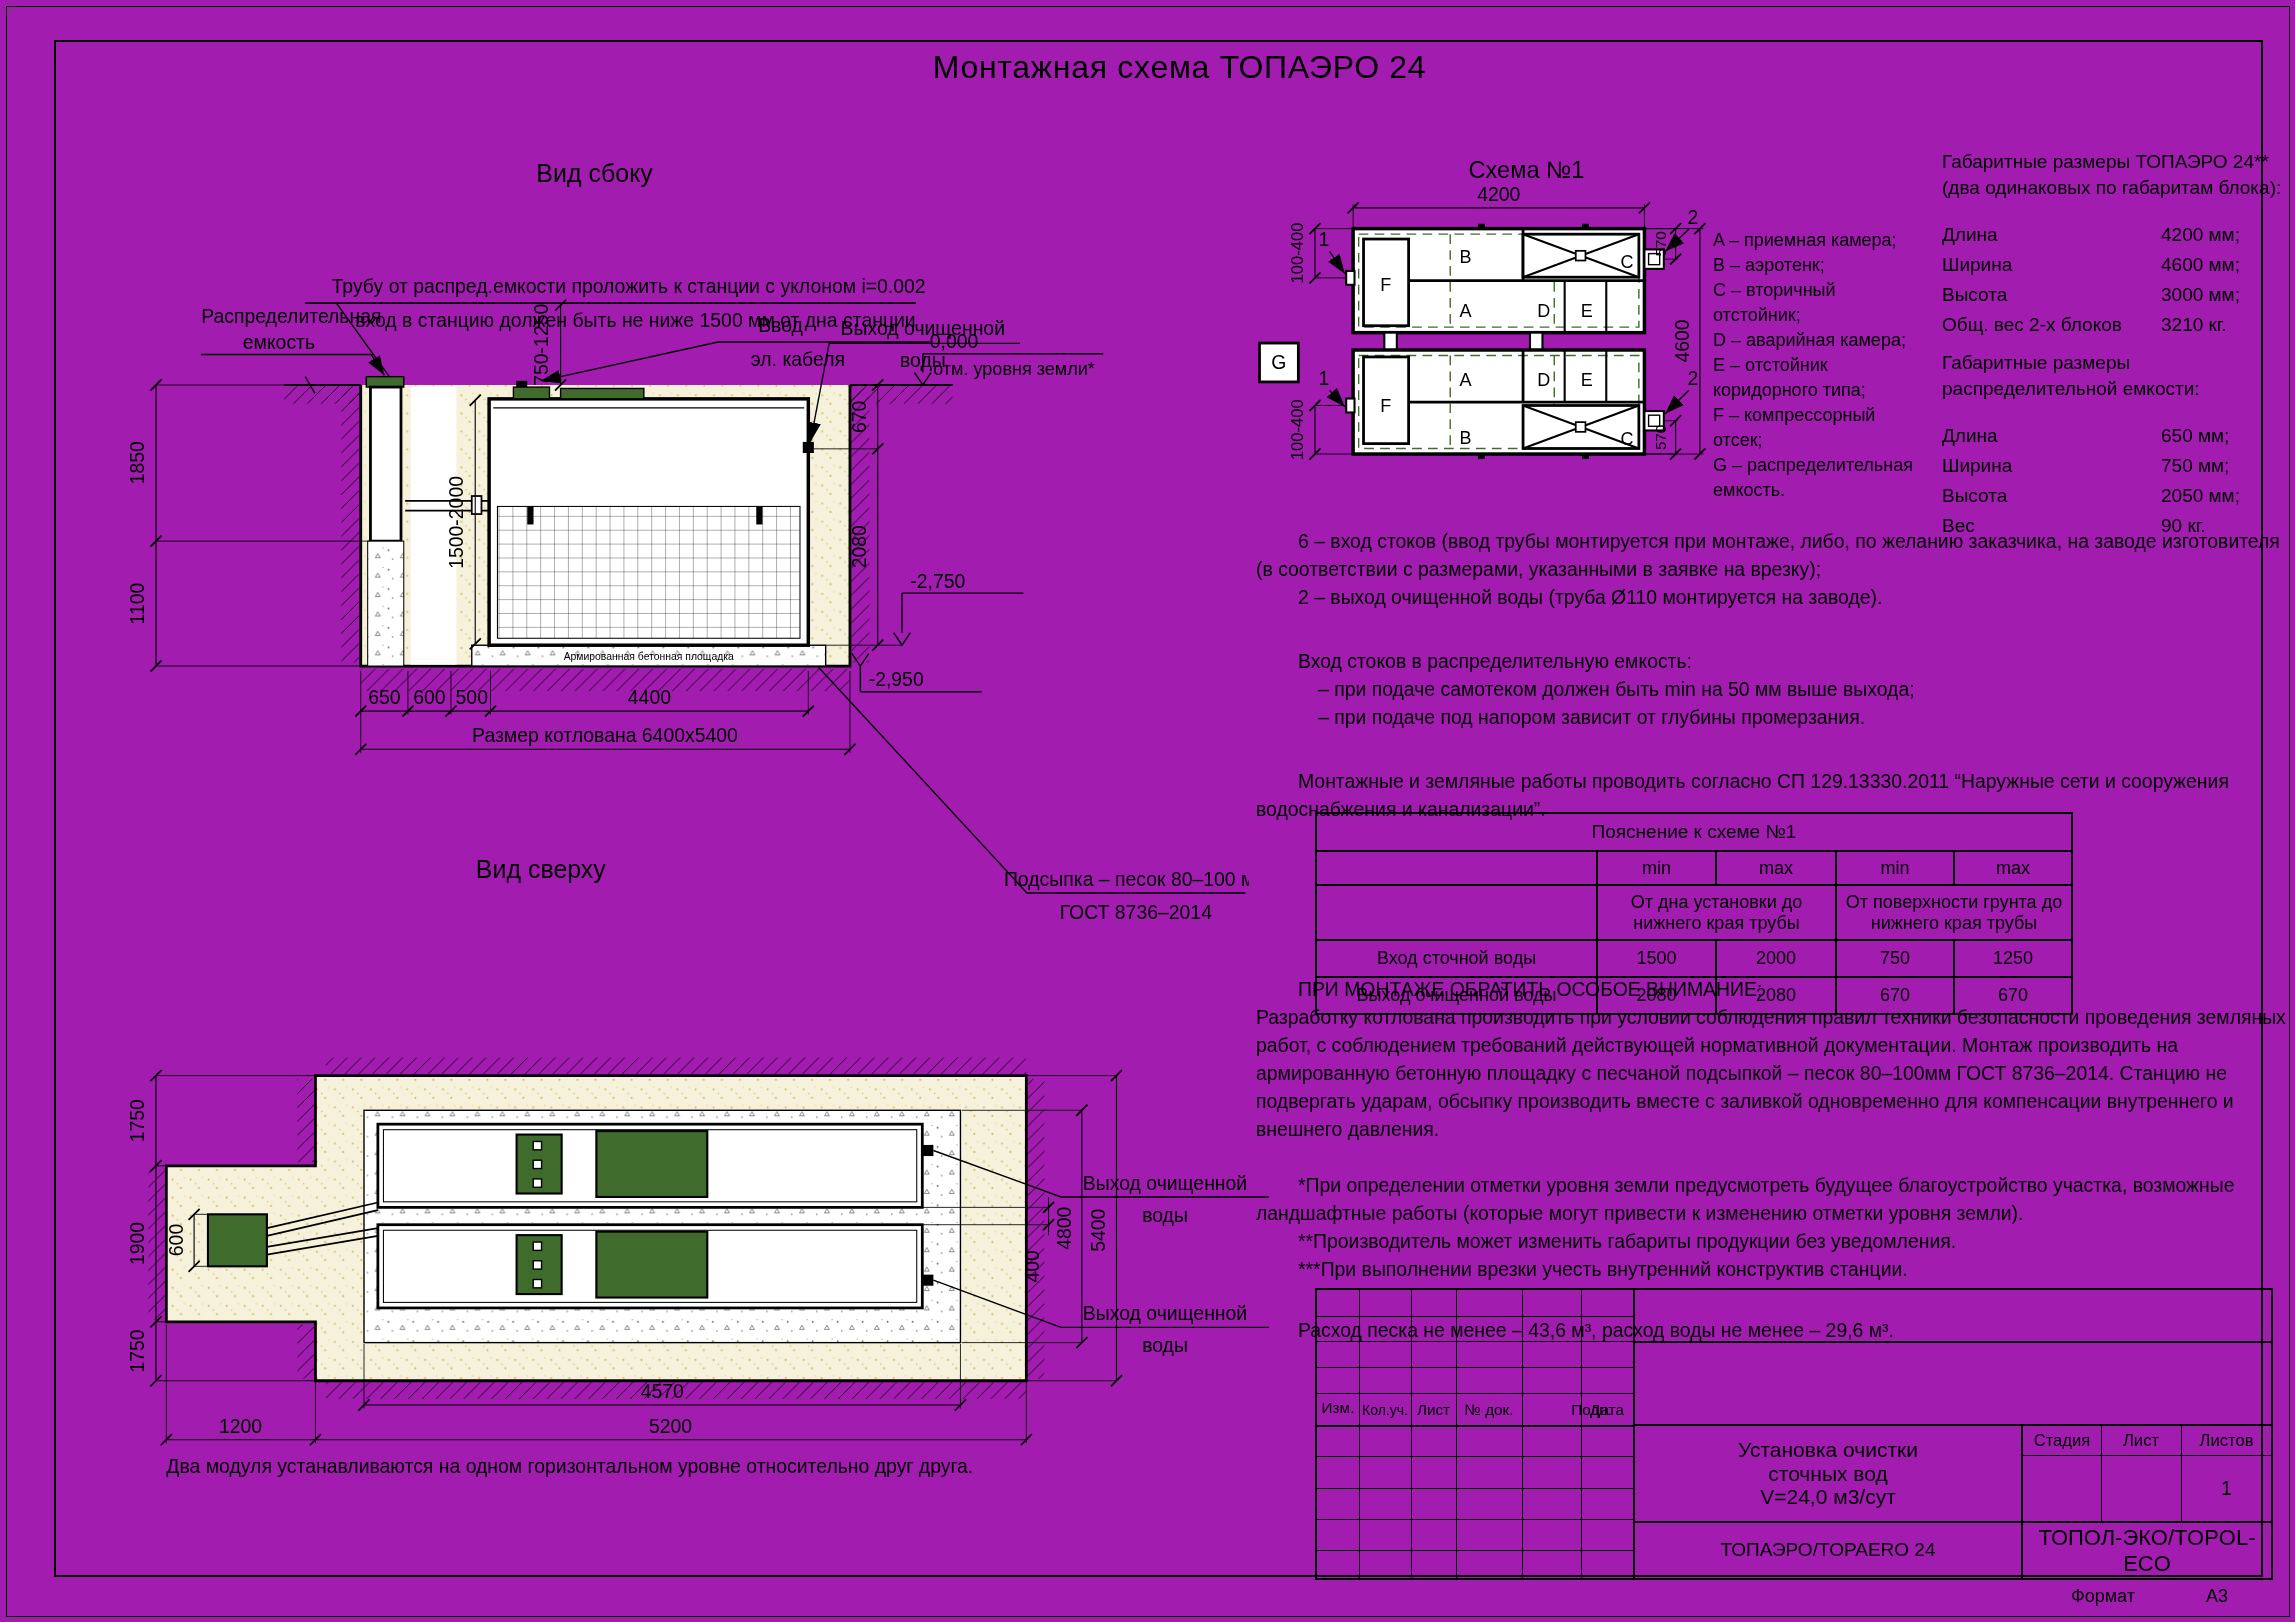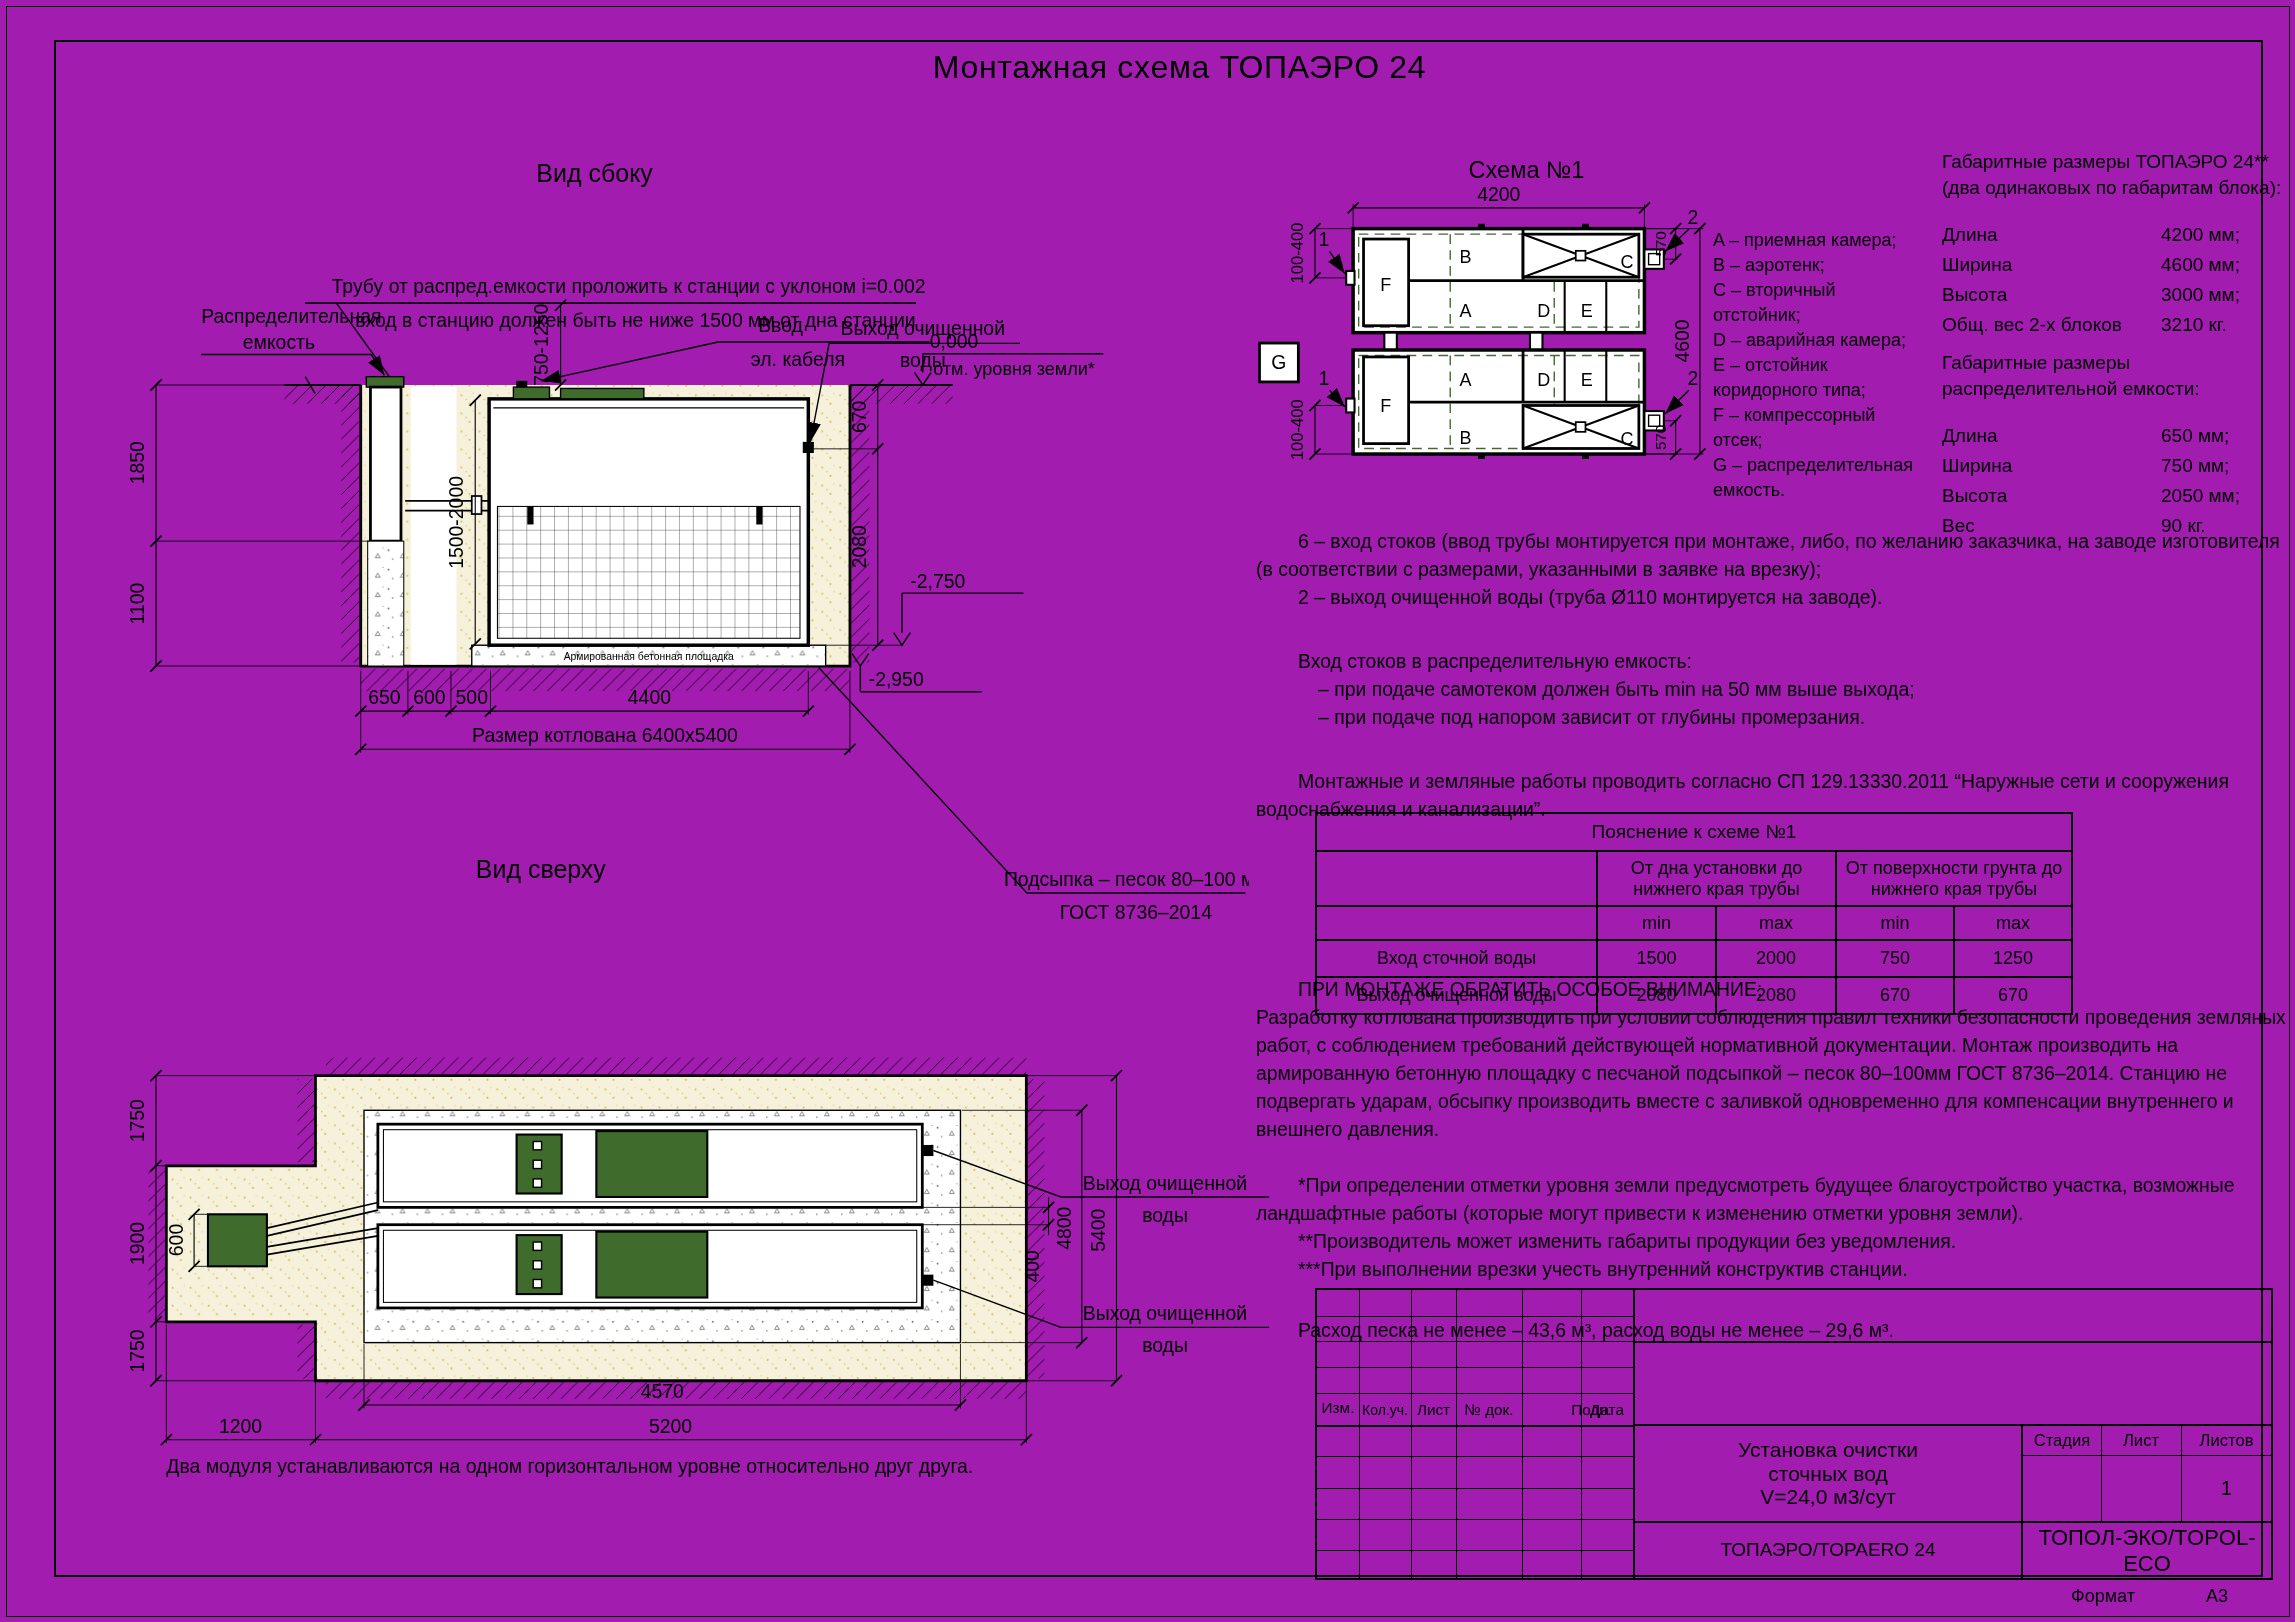--- a/index.html
+++ b/index.html
@@ -557,30 +557,30 @@
         <col style="width:119px">
         <col style="width:120px">
         <col style="width:118px">
         <col style="width:118px">
       </colgroup>
     <tbody>
         <tr>
           <td class="cap" colspan="5">Пояснение к схеме №1</td>
         </tr>
     <tr>
-      <td class="grp"></td>
-      <td class="grp" colspan="2">От дна установки до нижнего края трубы</td>
-      <td class="grp" colspan="2">От поверхности грунта до нижнего края трубы</td>
-    </tr>
-    <tr>
       <td class="mm"></td>
       <td class="mm">min</td>
       <td class="mm">max</td>
       <td class="mm">min</td>
       <td class="mm">max</td>
+    </tr>
+    <tr>
+      <td class="grp"></td>
+      <td class="grp" colspan="2">От дна установки до нижнего края трубы</td>
+      <td class="grp" colspan="2">От поверхности грунта до нижнего края трубы</td>
     </tr>
     <tr>
       <td class="dr">Вход сточной воды</td>
       <td class="dr">1500</td>
       <td class="dr">2000</td>
       <td class="dr">750</td>
       <td class="dr">1250</td>
     </tr>
     <tr>
       <td class="dr">Выход очищенной воды</td>

